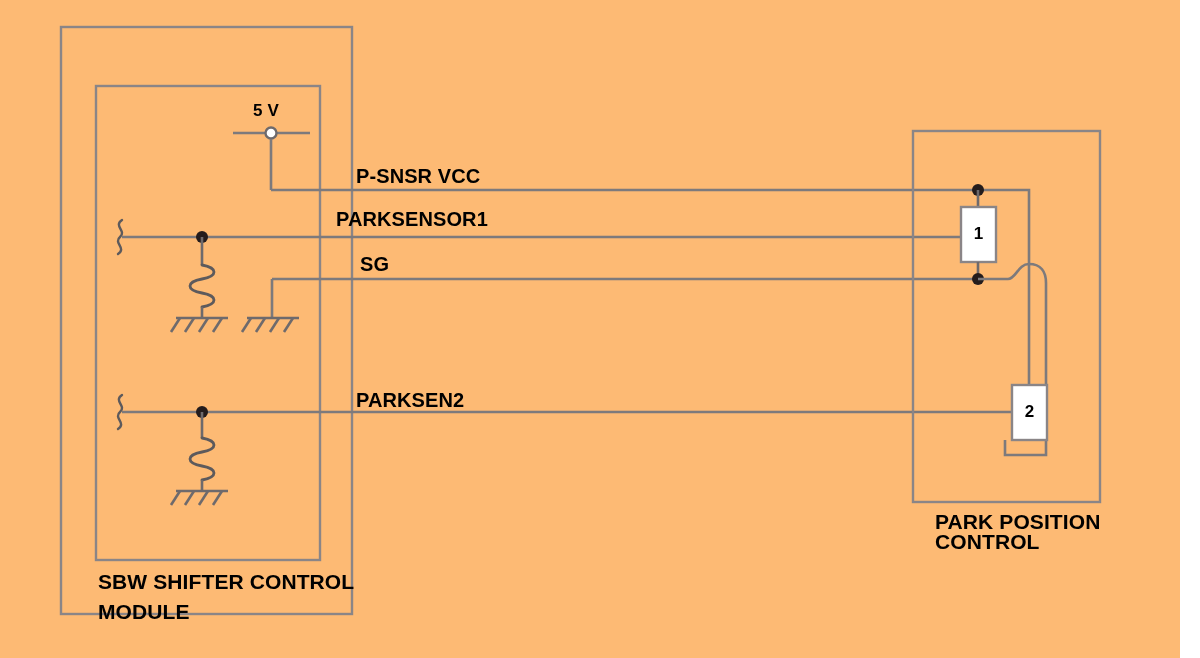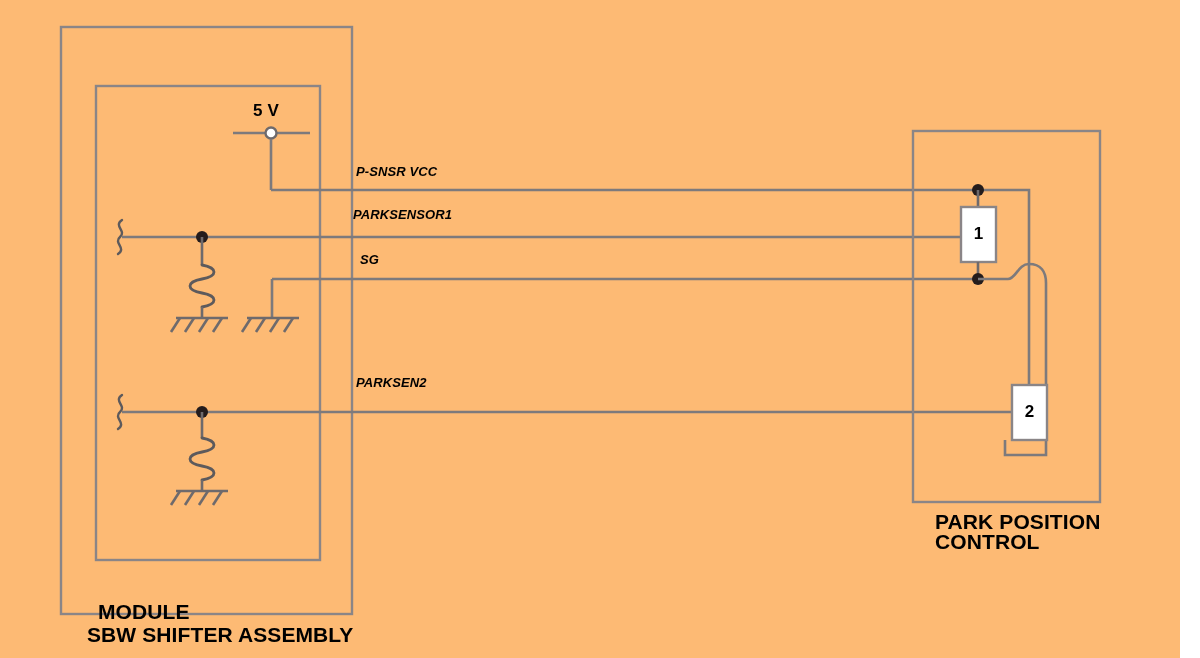--- a/index.html
+++ b/index.html
@@ -76,22 +76,21 @@
   .txt {
     position: absolute;
     font-family: "Liberation Sans", sans-serif;
     font-weight: bold;
     color: #000000;
     white-space: pre;
     line-height: 1.14;
     letter-spacing: 0.1px;
   }
   .wire-label {
-    font-size: 13px;
-    font-style: italic;
+    font-size: 20px;
   }
   .pin-label {
     position: absolute;
     font-family: "Liberation Sans", sans-serif;
     font-weight: bold;
     font-size: 17px;
     color: #000000;
     text-align: center;
   }
   .src-label {
@@ -191,32 +190,32 @@
                           L 1005 440"></path>
 
     <rect class="comp-box" x="1012" y="385" width="35" height="55"></rect>
 
   </svg>
 
   <div class="txt src-label" style="left:253px; top:101px;">5 V</div>
 
   <div class="txt wire-label" style="left:356px; top:165px;">P-SNSR VCC</div>
 
-  <div class="txt wire-label" style="left:353px; top:208px;">PARKSENSOR1</div>
+  <div class="txt wire-label" style="left:336px; top:208px;">PARKSENSOR1</div>
 
   <div class="txt wire-label" style="left:360px; top:253px;">SG</div>
 
-  <div class="txt wire-label" style="left:356px; top:376px;">PARKSEN2</div>
+  <div class="txt wire-label" style="left:356px; top:389px;">PARKSEN2</div>
 
   <div class="pin-label" style="left:961px; top:224px; width:35px;">1</div>
 
   <div class="pin-label" style="left:1012px; top:402px; width:35px;">2</div>
 
+  <div class="txt block-label" style="left:98px; top:570px;">SBW SHIFTER CONTROL</div>
 
   <div class="txt block-label" style="left:98px; top:600px;">MODULE</div>
 
-  <div class="txt block-label" style="left:87px; top:623px;">SBW SHIFTER ASSEMBLY</div>
 
   <div class="txt block-label" style="left:935px; top:510px;">PARK POSITION</div>
 
   <div class="txt block-label" style="left:935px; top:530px;">CONTROL</div>
 
 </div>
 
 </body></html>

